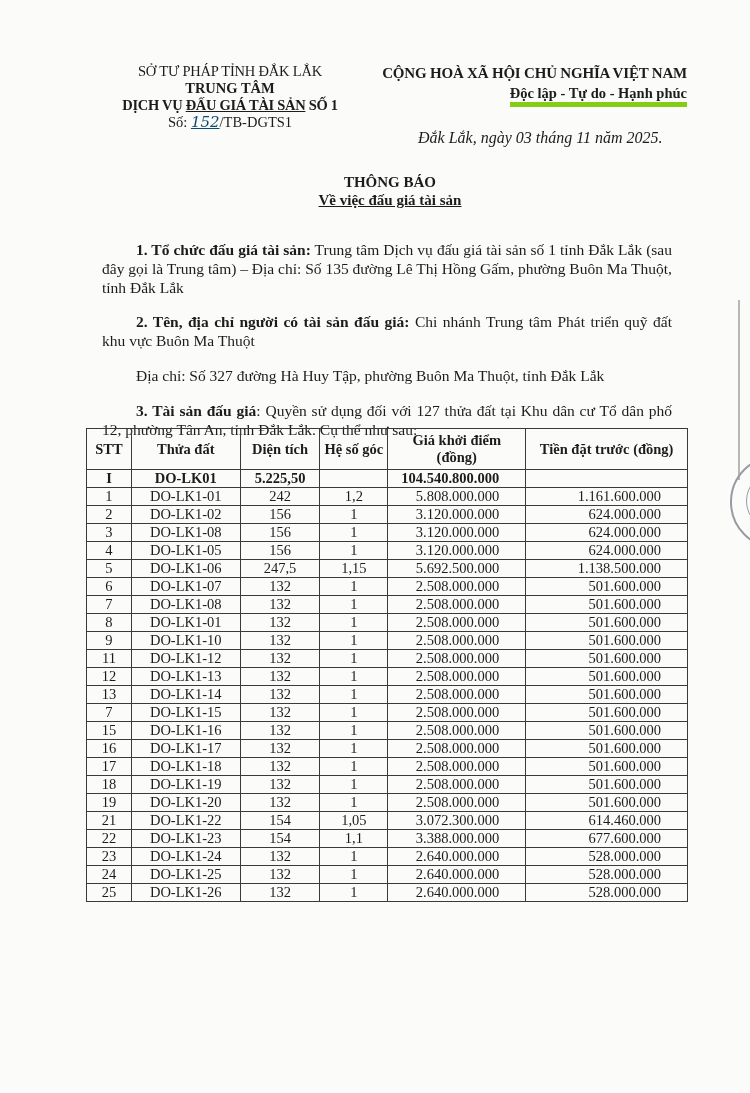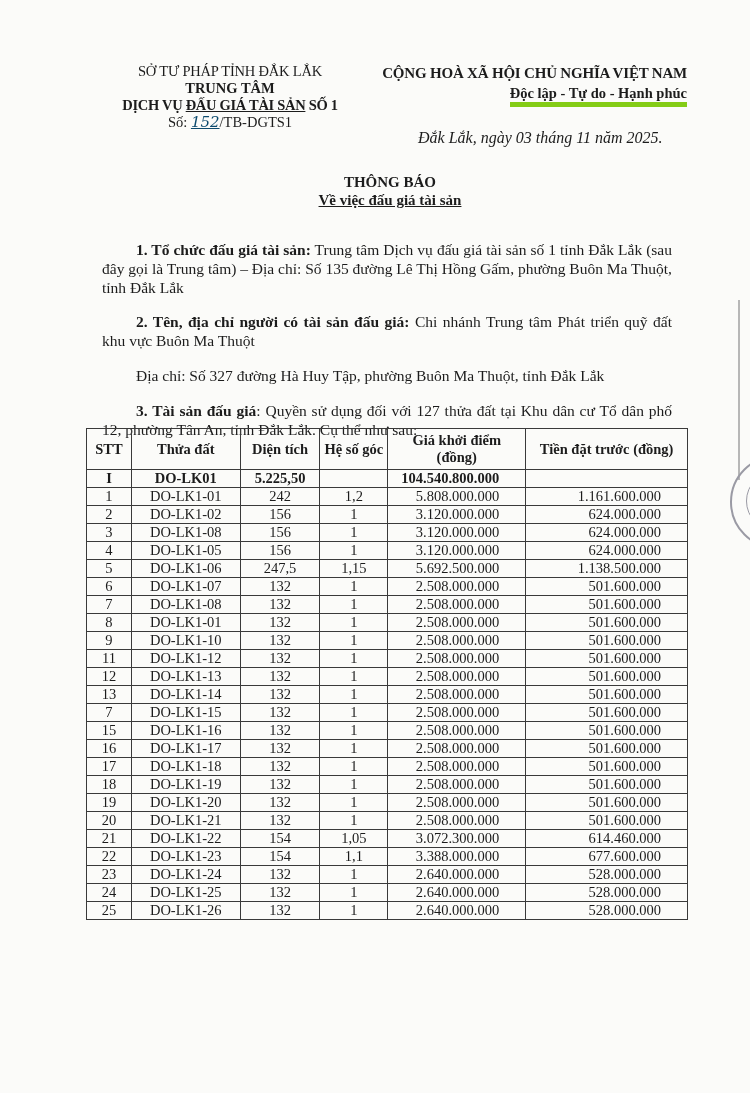--- a/index.html
+++ b/index.html
@@ -248,28 +248,20 @@
       </tr>
       <tr>
         <td class="c">19</td>
         <td class="c">DO-LK1-20</td>
         <td class="c">132</td>
         <td class="c">1</td>
         <td class="r">2.508.000.000</td>
         <td class="r">501.600.000</td>
       </tr>
       <tr>
-        <td class="c">20</td>
-        <td class="c">DO-LK1-21</td>
-        <td class="c">132</td>
-        <td class="c">1</td>
-        <td class="r">2.508.000.000</td>
-        <td class="r">501.600.000</td>
-      </tr>
-      <tr>
         <td class="c">21</td>
         <td class="c">DO-LK1-22</td>
         <td class="c">154</td>
         <td class="c">1,05</td>
         <td class="r">3.072.300.000</td>
         <td class="r">614.460.000</td>
       </tr>
       <tr>
         <td class="c">22</td>
         <td class="c">DO-LK1-23</td>

